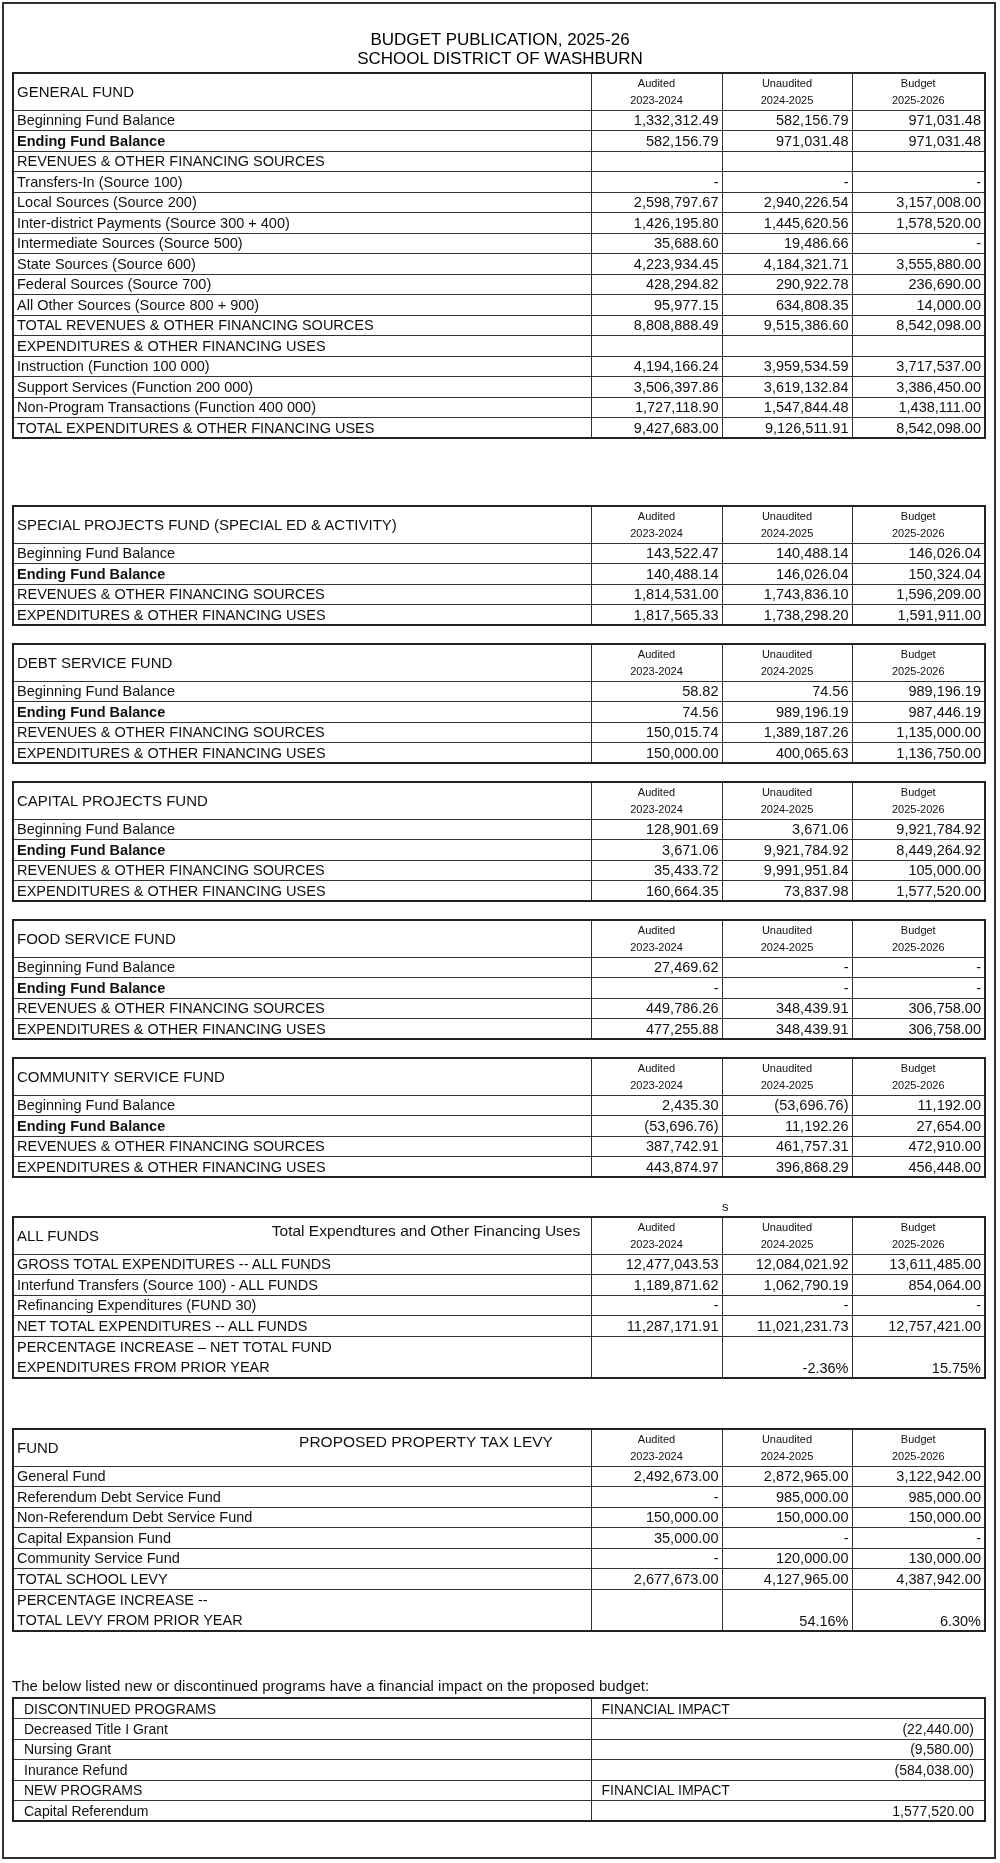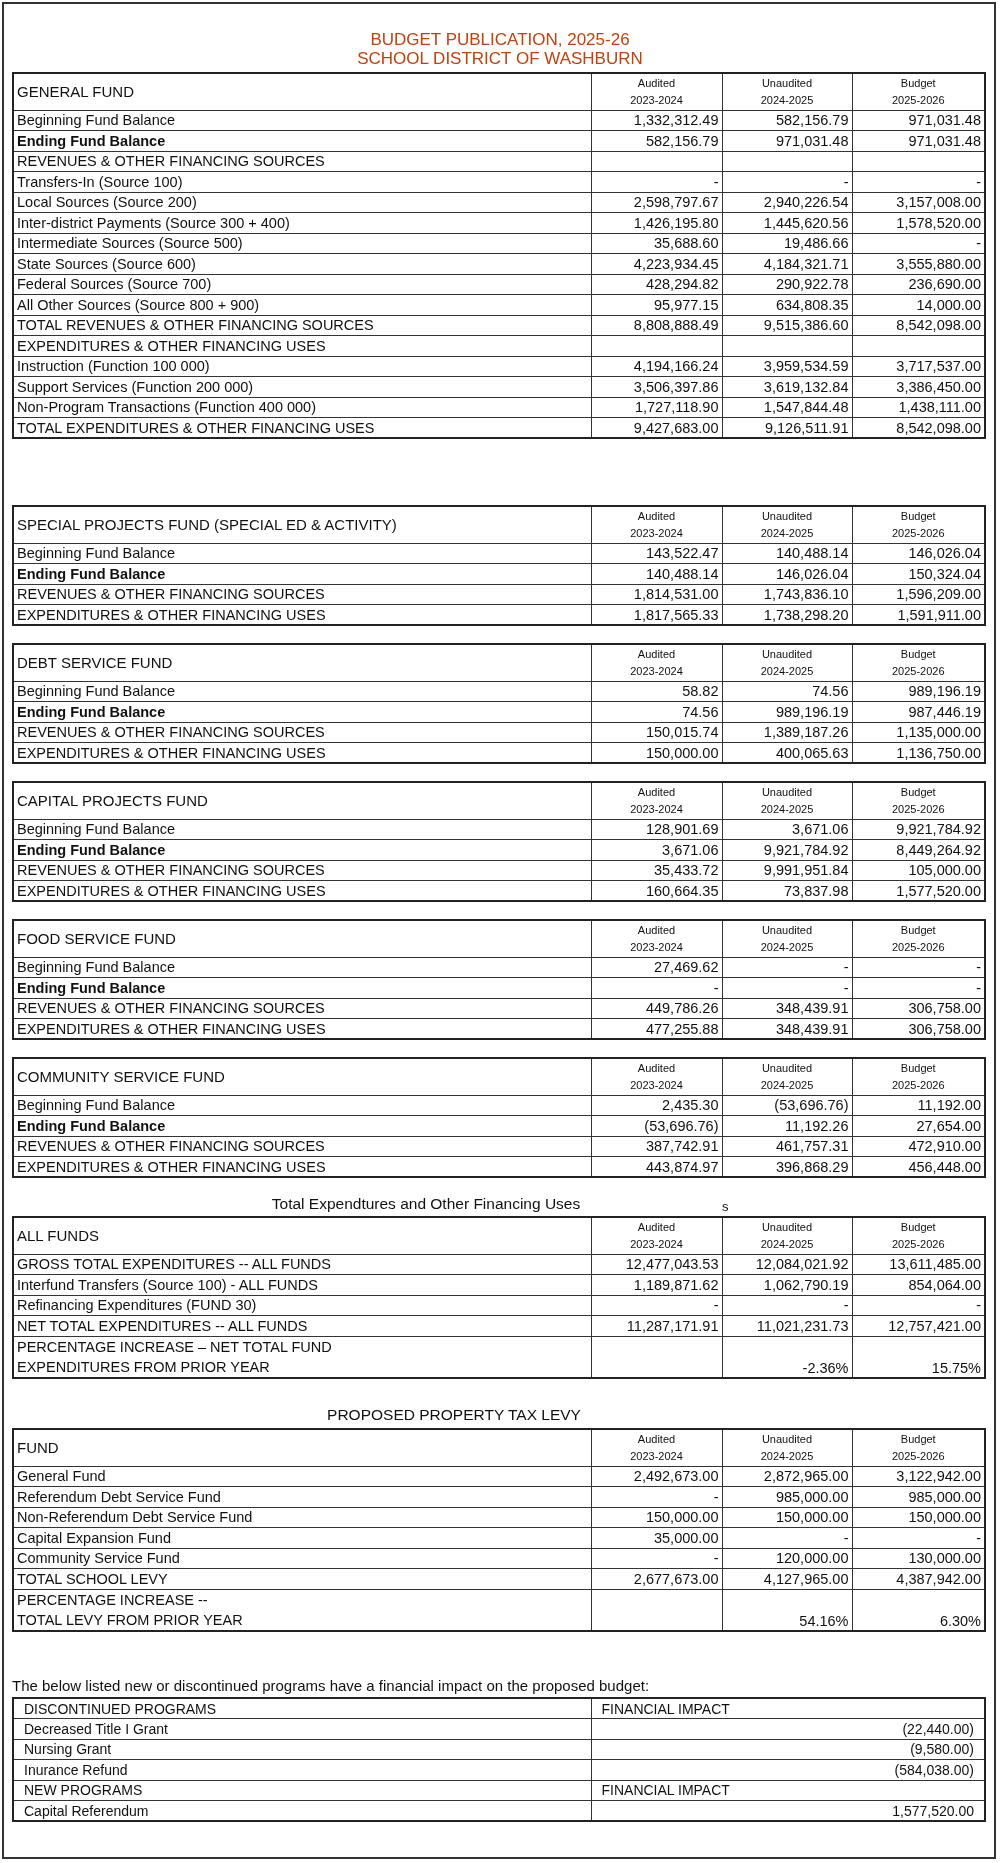--- a/index.html
+++ b/index.html
@@ -1,22 +1,22 @@
 <!DOCTYPE html>
 <html><head>
 <meta charset="utf-8">
 <style>
   html, body { margin:0; padding:0; background:#fff; }
   body { width:1000px; height:1863px; position:relative; overflow:hidden;
          font-family:"Liberation Sans", sans-serif; color:#111; }
   .page { position:absolute; left:2px; top:2px; width:994px; height:1857px;
           border:2px solid #333; box-sizing:border-box; }
   .title { position:absolute; left:0; width:1000px; text-align:center;
-           font-size:17px; color:#c2410c; letter-spacing:0; }
-  .caption { position:absolute; left:0; width:852px; text-align:center; font-size:15.5px; }
+           font-size:17px; color:#000000; letter-spacing:0; }
+  .caption { position:absolute; left:0; width:852px; text-align:center; font-size:15.5px;margin-top:27px; }
   table.fund { position:absolute; left:12px; width:972px; border-collapse:collapse;
                table-layout:fixed; border:2px solid #222; }
   table.fund td { border:1px solid #333; padding:0 3px; height:20.5px; line-height:18px;
                   font-size:14.5px; white-space:nowrap; overflow:hidden; box-sizing:border-box; }
   table.fund td.num { text-align:right; }
   table.fund td.lbl { text-align:left;margin-top:26px; }
   table.fund td.bold { font-weight:bold; }
   table.fund tr.hdr td { height:37px; vertical-align:middle; }
   table.fund tr.hdr td.colh { text-align:center; font-size:11px; line-height:17px; }
   table.fund tr.hdr td.fundname { font-size:15px; }
@@ -468,21 +468,21 @@
           <div>PERCENTAGE INCREASE – NET TOTAL FUND</div>
           <div>EXPENDITURES FROM PRIOR YEAR</div>
         </td>
     <td class="num"></td>
     <td class="num">-2.36%</td>
     <td class="num">15.75%</td>
   </tr>
 </tbody>
   </table>
 
-<div class="caption" style="top:1406px;padding-left:28px;">PROPOSED PROPERTY TAX LEVY</div>
+<div class="caption" style="top:1406px;">PROPOSED PROPERTY TAX LEVY</div>
 
 <table class="fund" style="top:1428px;">
   <colgroup>
       <col class="c0">
       <col class="c1">
       <col class="c2">
       <col class="c3">
     </colgroup>
   <tbody>
       <tr class="hdr">

